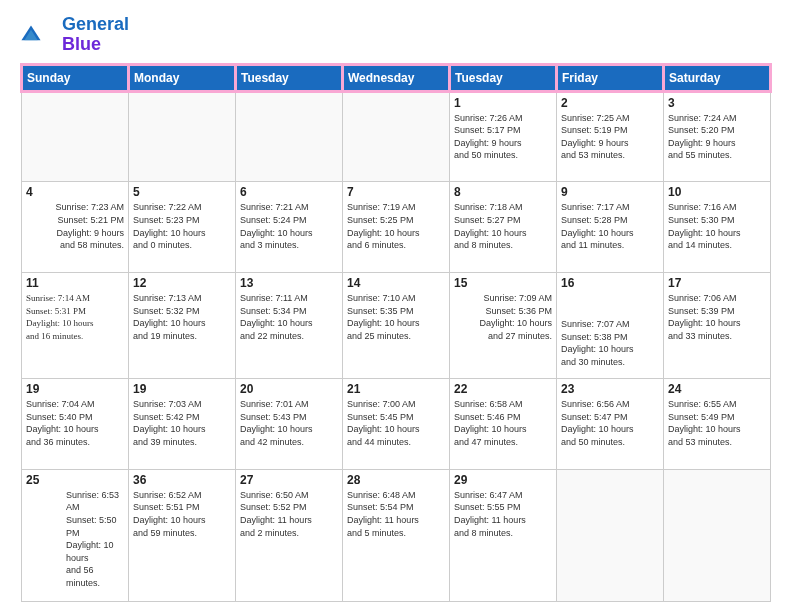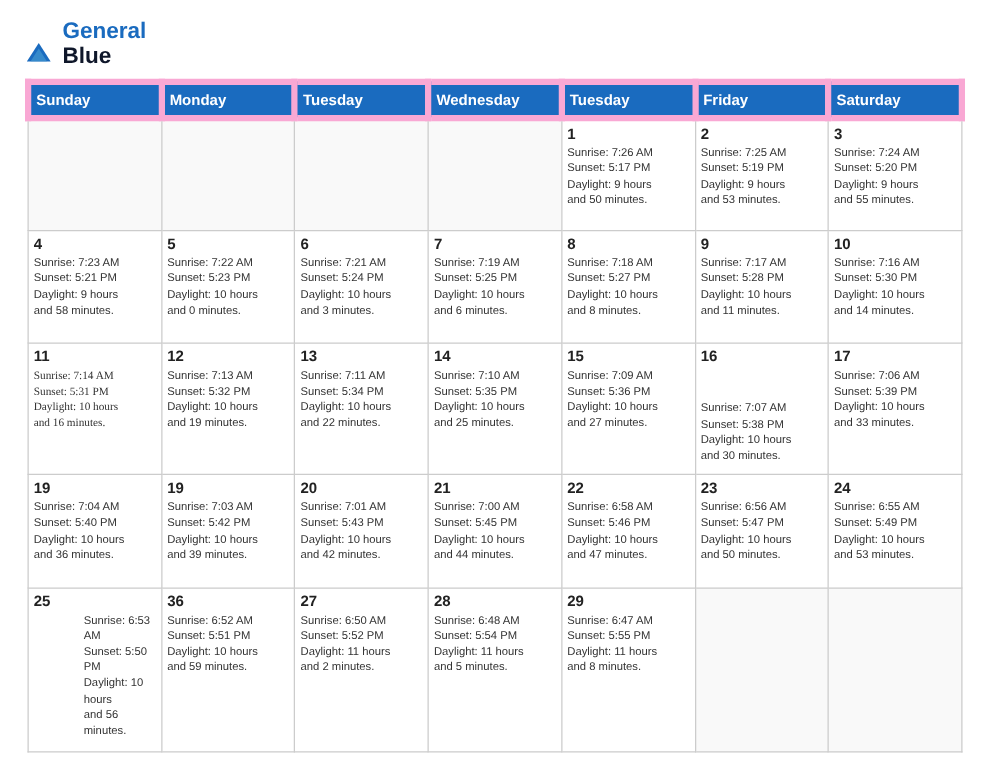--- a/index.html
+++ b/index.html
@@ -18,22 +18,22 @@
       flex-direction: column;
     }
     .header {
       display: flex;
       justify-content: space-between;
       align-items: flex-start;
       margin-bottom: 8px;
     }
     .logo {
       display: flex;
-      align-items: flex-end;
-      gap: 8px;
+      align-items: center;
+      gap: 20px;
     }
     .logo-text {
       font-size: 18px;
       font-weight: bold;
       color: #333;
       line-height: 1.1;
     }
     .logo-text span {
       color: #1a6bbf;
     }
@@ -60,21 +60,21 @@
       flex: 1;
       table-layout: fixed;
     }
     .calendar-table thead tr th {
       background-color: #1a6bbf;
       color: #fff;
       font-size: 12px;
       font-weight: bold;
       padding: 5px 4px;
       text-align: left;
-      border: 5px solid #f9a8d4;
+      border: 3px solid #f9a8d4;
     }
     .calendar-table tbody tr td {
       border: 1px solid #ccc;
       vertical-align: top;
       padding: 3px 4px;
       font-size: 9.5px;
       color: #333;
       background: #fff;
       height: 85px;
     }
@@ -98,21 +98,21 @@
 
 <div class="page">
   <div class="header">
     <div class="logo">
       <svg class="logo-icon" viewBox="0 0 30 30">
         <polygon points="15,2 28,22 2,22" fill="#1a6bbf"></polygon>
         <polygon points="15,8 24,22 6,22" fill="#4a9fd4" opacity="0.6"></polygon>
       </svg>
       <div class="logo-text">
         <div><span>General</span></div>
-        <div style="color:#0f172a;">Blue</div>
+        <div style="color:#6d28d9;">Blue</div>
       </div>
     </div>
     <div class="title-block">
       <div class="month-title"></div>
       <div class="location"></div>
     </div>
   </div>
 
   <table class="calendar-table">
     <thead>
@@ -150,21 +150,21 @@
             <div class="day-number">3</div>
             <div class="day-info" style="white-space: pre-line;">Sunrise: 7:24 AM
 Sunset: 5:20 PM
 Daylight: 9 hours
 and 55 minutes.</div>
           </td>
         </tr>
         <tr>
           <td>
             <div class="day-number">4</div>
-            <div class="day-info" style="white-space: pre-line;">Sunrise: 7:23 AM
+            <div class="day-info" style="white-space: pre-line; text-align: right;">Sunrise: 7:23 AM
 Sunset: 5:21 PM
 Daylight: 9 hours
 and 58 minutes.</div>
           </td>
           <td>
             <div class="day-number">5</div>
             <div class="day-info" style="white-space: pre-line;">Sunrise: 7:22 AM
 Sunset: 5:23 PM
 Daylight: 10 hours
 and 0 minutes.</div>
@@ -229,21 +229,21 @@
           </td>
           <td>
             <div class="day-number">14</div>
             <div class="day-info" style="white-space: pre-line;">Sunrise: 7:10 AM
 Sunset: 5:35 PM
 Daylight: 10 hours
 and 25 minutes.</div>
           </td>
           <td>
             <div class="day-number">15</div>
-            <div class="day-info" style="white-space: pre-line;">Sunrise: 7:09 AM
+            <div class="day-info" style="white-space: pre-line; text-align: right;">Sunrise: 7:09 AM
 Sunset: 5:36 PM
 Daylight: 10 hours
 and 27 minutes.</div>
           </td>
           <td>
             <div class="day-number">16</div>
             <div class="day-info" style="white-space: pre-line; margin-top: 28px;">Sunrise: 7:07 AM
 Sunset: 5:38 PM
 Daylight: 10 hours
 and 30 minutes.</div>

